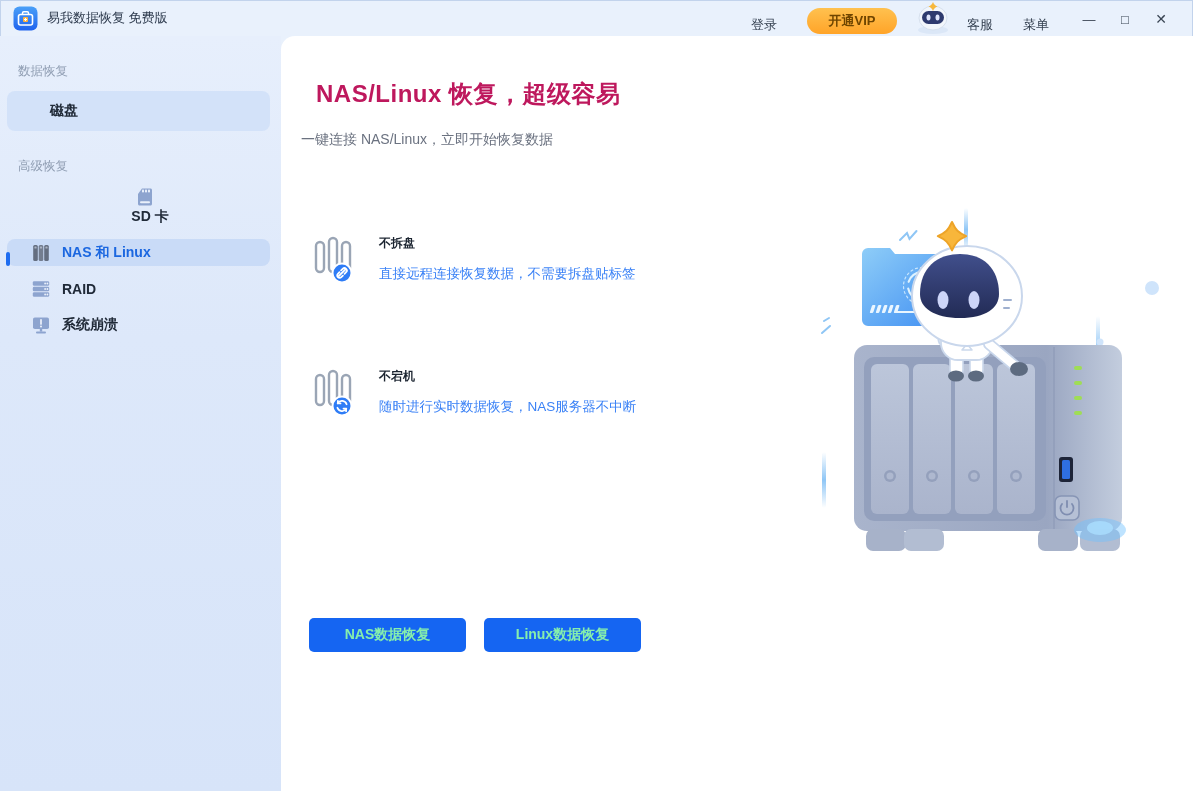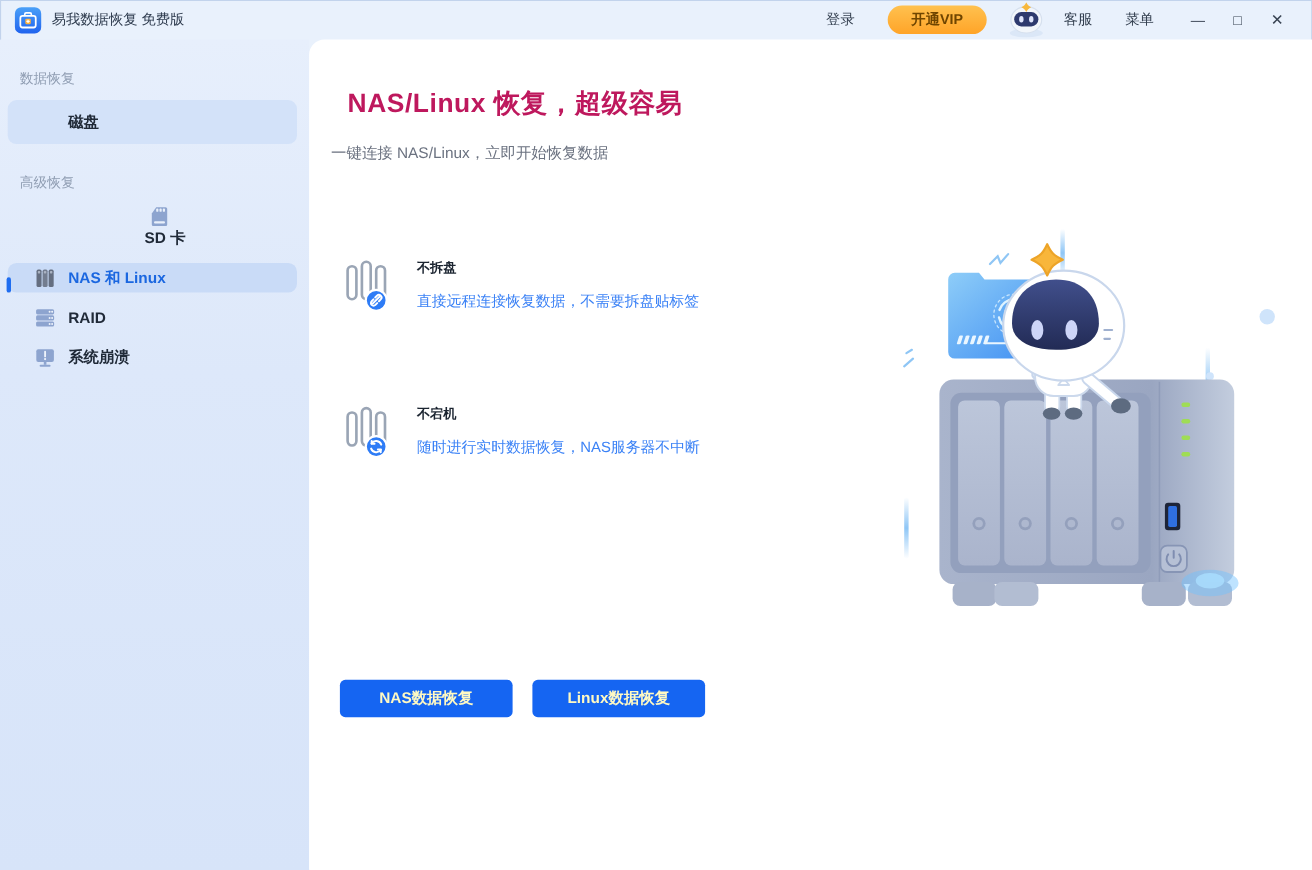--- a/index.html
+++ b/index.html
@@ -9,54 +9,54 @@
     font-family:"Liberation Sans", sans-serif;
     background:#e9f1fc;
     overflow:hidden;
     box-shadow: inset 0 0 0 1px #c2d3ec;
   }
 
   
   .titlebar{position:absolute;top:0;left:0;right:0;height:36px;display:flex;align-items:center;padding:0 14px 0 13px;}
   .logo{width:25px;height:25px;flex:0 0 auto;}
   .app-title{margin-left:9px;font-size:13px;color:#2e3b4e;}
-  .tb-right{margin-left:auto;display:flex;align-items:center;}
+  .tb-right{margin-left:auto;display:flex;align-items:flex-end;}
   .tb-link{font-size:13px;color:#333f4f;cursor:pointer;}
   .login{margin-right:30px;}
   .vip-btn{width:90px;height:26px;border:none;border-radius:13px;background:linear-gradient(180deg,#ffc14f,#ffa428);color:#6f4500;font-size:13px;font-weight:700;cursor:pointer;margin-right:14px;}
   .mascot{width:44px;height:32px;margin-right:12px;cursor:pointer;}
   .support{margin-right:30px;}
   .menu{margin-right:22px;}
   .win-btn{width:36px;height:30px;display:flex;align-items:center;justify-content:center;font-size:13px;color:#394453;cursor:pointer;}
   .win-btn.close{font-size:14px;}
 
   
   .sidebar{position:absolute;top:36px;left:0;bottom:0;width:281px;background:linear-gradient(180deg,#e7effc 0%,#dde8fa 40%,#d7e4f9 100%);}
   .section-label{margin:27px 0 11px 18px;font-size:12.5px;color:#8f9db2;}
   .side-item{position:relative;height:27px;margin:0 11px 9px 7px;border-radius:8px;display:flex;align-items:center;padding-left:23px;cursor:pointer;}
   .side-item .ico{width:22px;height:22px;margin-right:10px;flex:0 0 auto;}
   .side-item .lbl{font-size:14px;font-weight:700;color:#202a38;}
-  .side-item.noicon{padding-left:55px;height:40px;}
+  .side-item.noicon{padding-left:43px;height:40px;}
   .side-item.disk{background:#d3e2f9;}
   .side-item.plain{height:44px;flex-direction:column;}
   .side-item.selected{background:#c9dbf7;}
   .side-item.selected .lbl{color:#1b67e0;}
   .side-item.selected::before{content:"";position:absolute;left:-1px;top:13px;width:4px;height:14px;border-radius:2px;background:#1f6df0;}
 
   
   .main{position:absolute;top:36px;left:281px;right:0;bottom:0;background:#ffffff;border-top-left-radius:14px;}
   .main h1{position:absolute;left:35px;top:42px;font-size:24px;font-weight:700;color:#be185d;letter-spacing:.5px;}
   .subtitle{position:absolute;left:20px;top:95px;font-size:14px;color:#6b7280;}
   .features{position:absolute;left:32px;top:198px;width:440px;}
   .feature{display:flex;align-items:flex-start;margin-bottom:81px;}
   .f-ico{width:42px;height:52px;flex:0 0 auto;margin-right:24px;}
   .f-title{font-size:12px;font-weight:700;color:#1b2430;padding-top:1px;}
   .f-desc{margin-top:13px;font-size:13.5px;color:#3b82f6;}
   .actions{position:absolute;left:28px;top:582px;display:flex;gap:18px;}
-  .action-btn{width:157px;height:34px;border:none;border-radius:5px;background:#1565f2;color:#fef9c3;font-size:14px;font-weight:700;cursor:pointer;}
+  .action-btn{width:157px;height:34px;border:none;border-radius:5px;background:#1565f2;color:#86efac;font-size:14px;font-weight:700;cursor:pointer;}
   .illustration{position:absolute;right:18px;top:168px;width:375px;height:395px;}
 </style>
 </head>
 <body>
 
 <div class="titlebar">
   <svg class="logo" viewBox="0 0 25 25">
     <defs>
         <linearGradient id="lg" x1="0" y1="0" x2="0" y2="1">
       <stop offset="0" stop-color="#4aa0f8"></stop>

